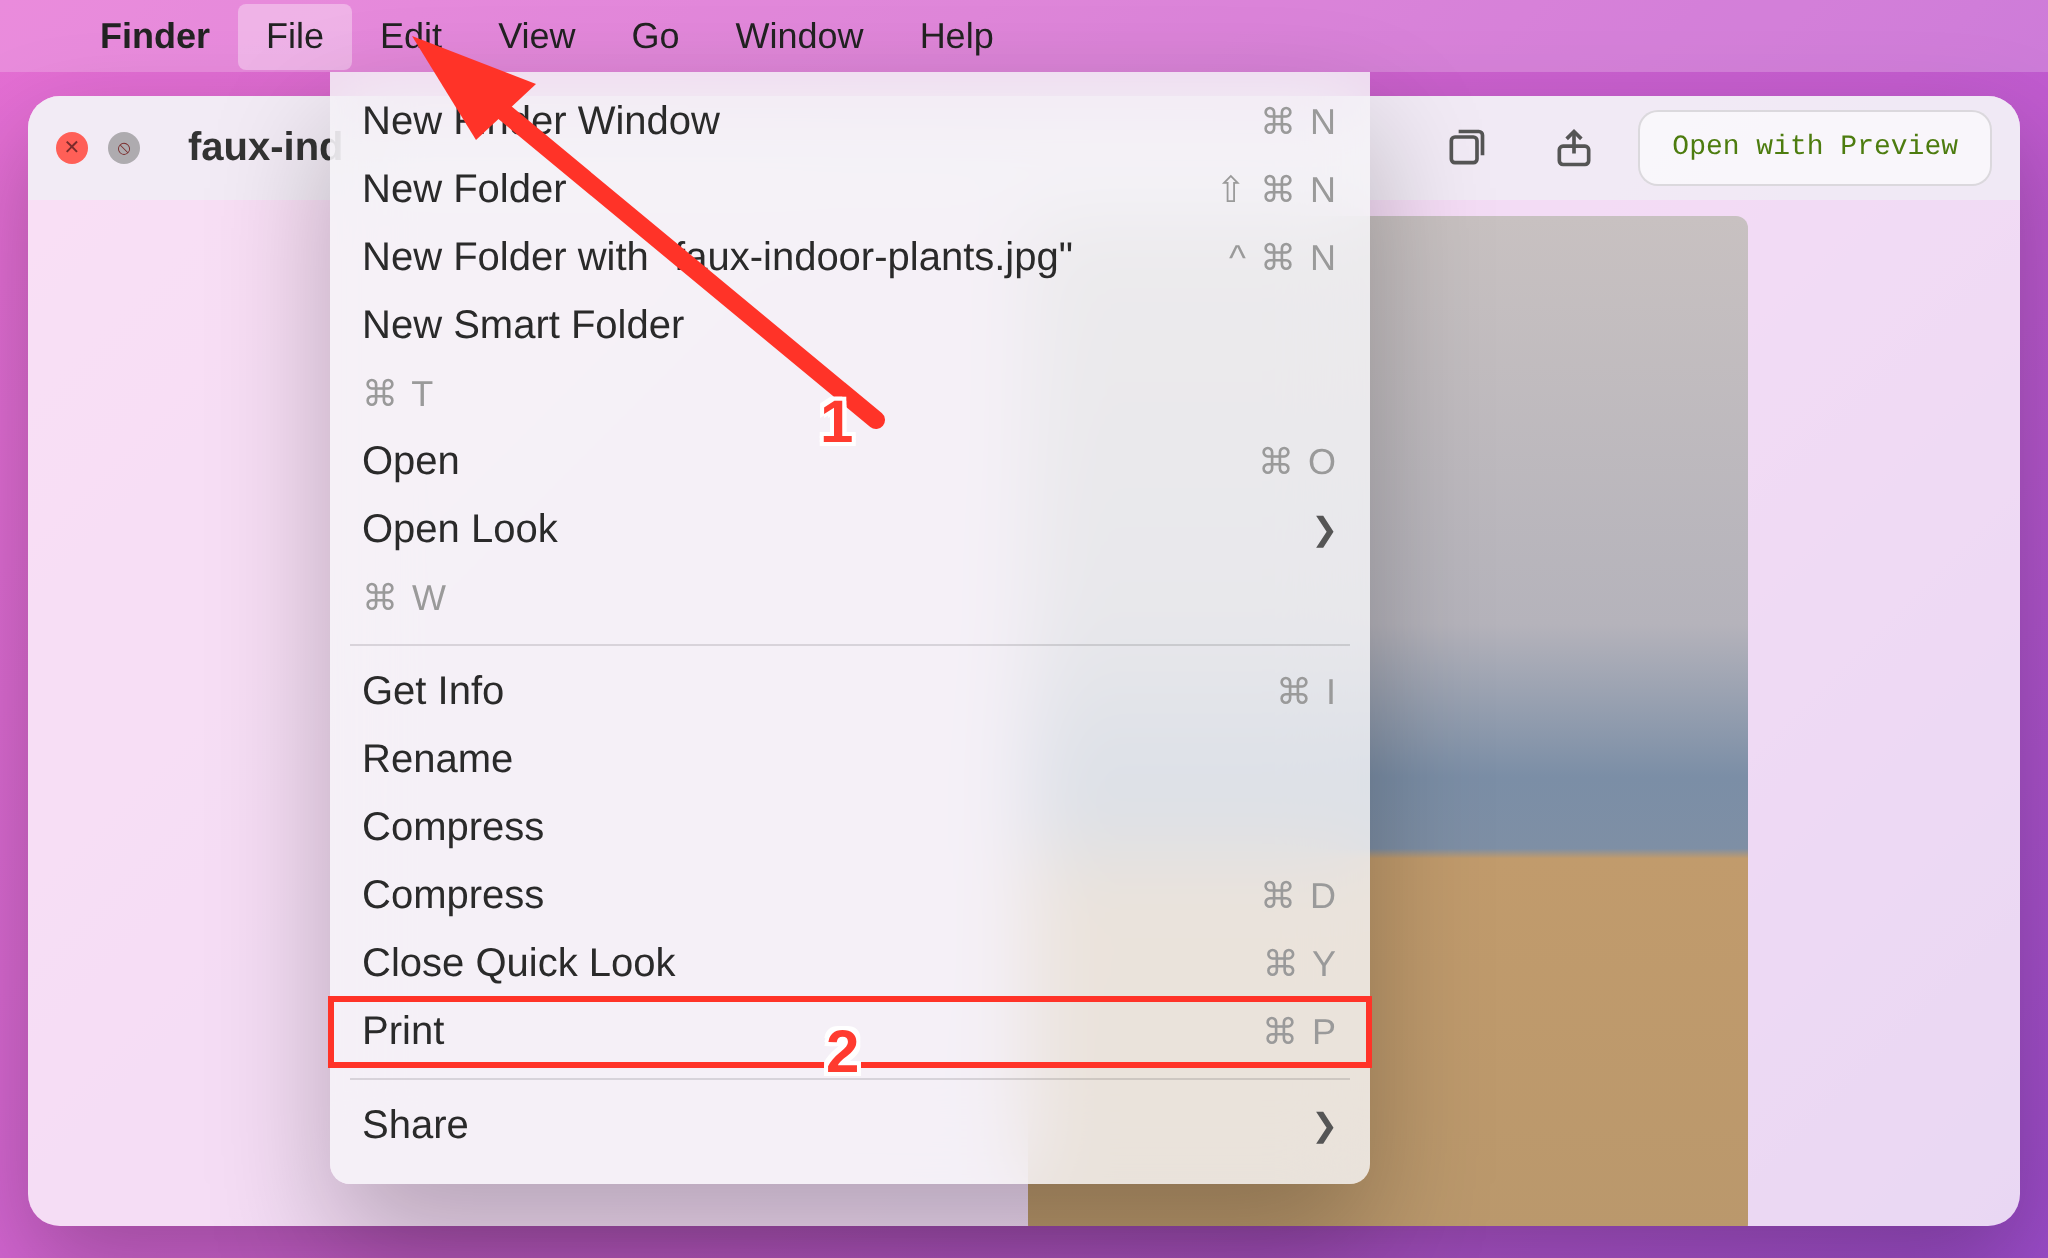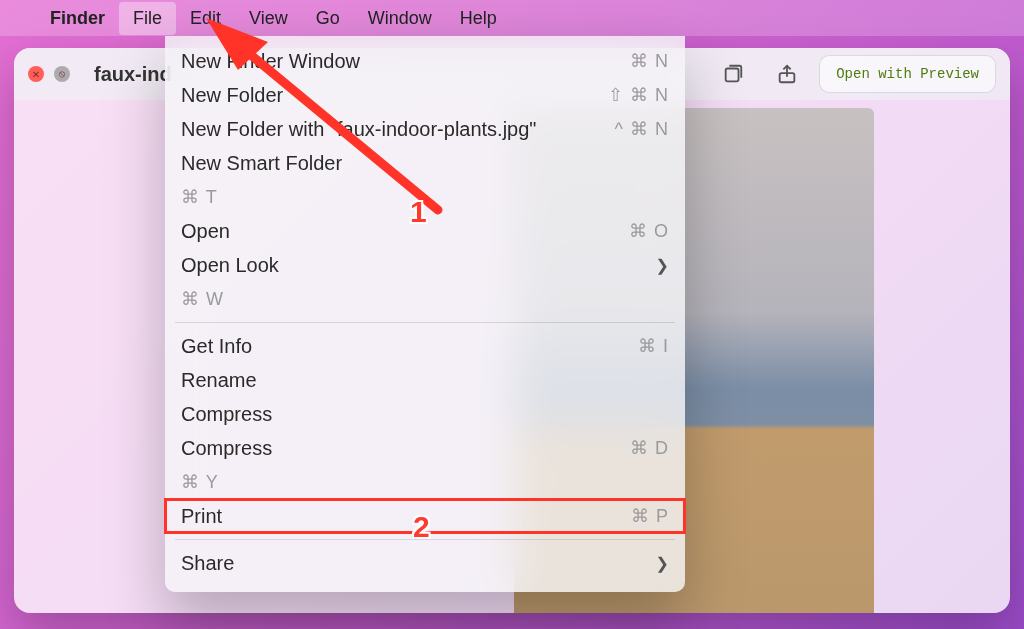--- a/index.html
+++ b/index.html
@@ -118,20 +118,21 @@
       <span class="label">Rename</span>
     </div>
     <div class="dd-item">
       <span class="label">Compress</span>
     </div>
     <div class="dd-item">
       <span class="label">Compress</span>
       <span class="shortcut">⌘ D</span>
     </div>
     <div class="dd-item">
+      <span class="label">Close Quick Look</span>
       <span class="shortcut">⌘ Y</span>
     </div>
     <div class="dd-item highlight">
       <span class="label">Print</span>
       <span class="shortcut">⌘ P</span>
     </div>
     <div class="dd-sep"></div>
     <div class="dd-item">
       <span class="label">Share</span>
       <span class="chev">❯</span>

